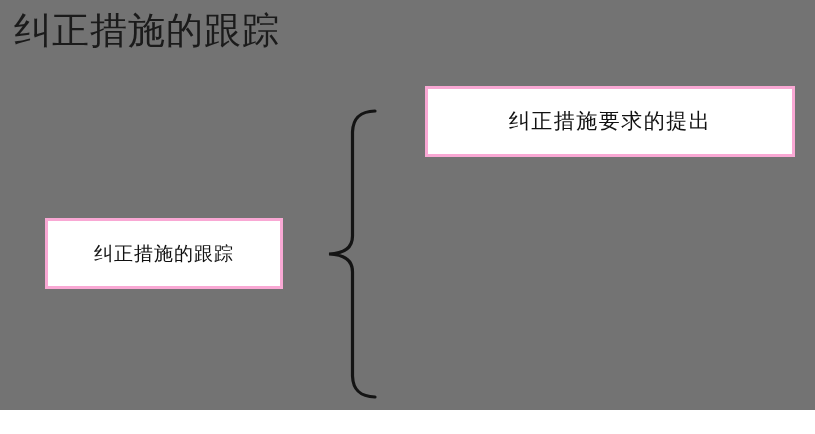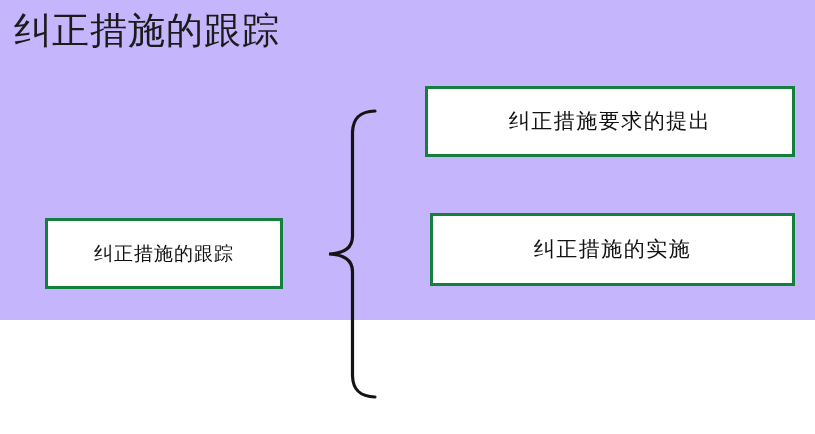--- a/index.html
+++ b/index.html
@@ -13,40 +13,40 @@
     position: relative;
     overflow: hidden;
     font-family: "Liberation Serif", "DejaVu Serif", serif;
     background: #ffffff;
   }
   #canvas {
     position: absolute;
     left: 0;
     top: 0;
     width: 815px;
-    height: 320px;
-    background: #c4b5fd;
+    height: 410px;
+    background: #737373;
   }
   .page-title {
     position: absolute;
     left: 14px;
     top: 6px;
     font-size: 37px;
     line-height: 50px;
     color: #1b1b1b;
     letter-spacing: 1px;
     font-weight: 400;
     white-space: nowrap;
     font-family: "Liberation Serif", "DejaVu Serif", serif;
   }
   .node-box {
     position: absolute;
     box-sizing: border-box;
     background: #ffffff;
-    border: 3px solid #15803d;
+    border: 3px solid #f9a8d4;
     display: flex;
     align-items: center;
     justify-content: center;
     color: #111111;
     font-family: "Liberation Serif", "DejaVu Serif", serif;
   }
   .node-box .node-label {
     font-size: 21px;
     letter-spacing: 1.5px;
     line-height: 1;
@@ -114,18 +114,15 @@
              C 34.5 140, 26 145.5, 11 146
              C 26 146.5, 34.5 152, 34.5 164
              L 34.5 268
              C 35 283, 43 288.5, 57 289"></path>
   </svg>
 
   <div class="node-box" id="branch-box-0">
     <span class="node-label">纠正措施要求的提出</span>
   </div>
 
-  <div class="node-box" id="branch-box-1">
-    <span class="node-label">纠正措施的实施</span>
-  </div>
 
 
 </div>
 
 </body></html>

